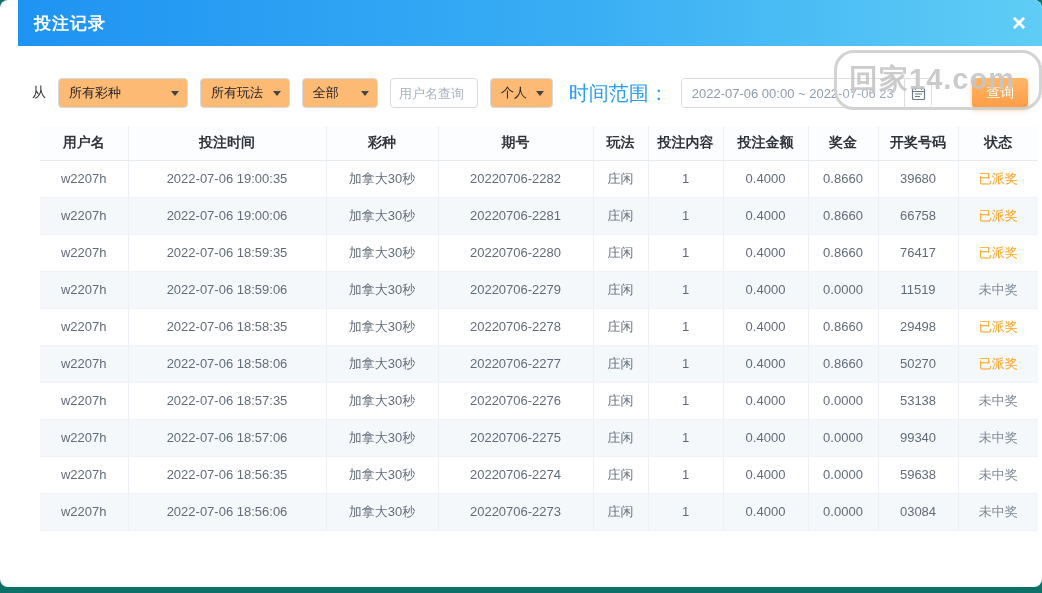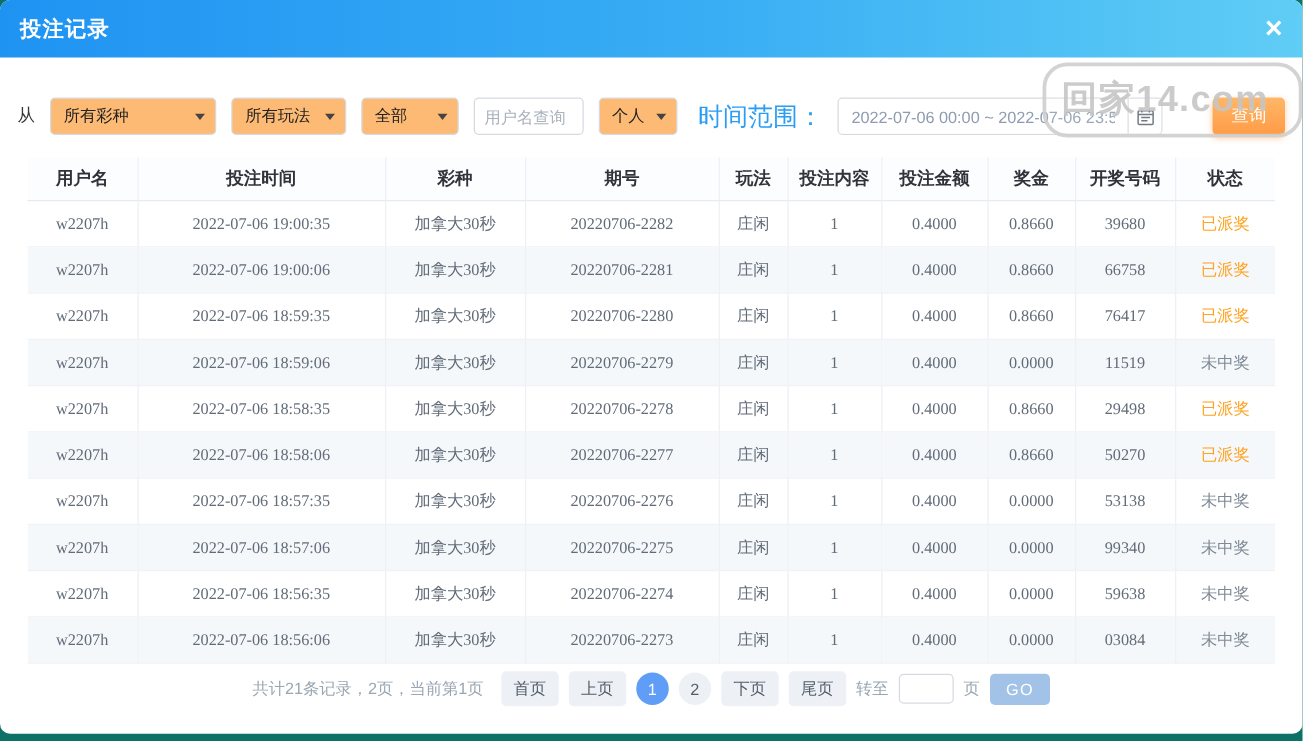--- a/index.html
+++ b/index.html
@@ -4,21 +4,21 @@
 <style>
   * { box-sizing: border-box; margin: 0; padding: 0; }
   html,body { width:1042px; height:593px; overflow:hidden; }
   body {
     background:#0d7168;
     font-family:"Liberation Sans","DejaVu Sans",sans-serif;
     position:relative;
   }
   .modal {
     position:absolute; top:0; left:0; width:1042px; height:587px;
-    background:#ffffff; border-radius:8px; overflow:hidden;
+    background:#ffffff; border-radius:8px; overflow:hidden;padding-left:18px;
   }
   
   .modal-header {
     height:46px;
     background:linear-gradient(90deg,#1f93f2 0%,#39aef4 55%,#5fcdf5 100%);
     display:flex; align-items:center; justify-content:space-between;
     padding:0 16px;
   }
   .modal-title { color:#fff; font-size:17px; font-weight:bold; letter-spacing:1px; }
   .modal-close { color:#fff; font-size:24px; font-weight:bold; cursor:pointer; line-height:1; }
@@ -64,21 +64,21 @@
     display:flex; align-items:center; justify-content:center; cursor:pointer;
   }
   .query-btn {
     margin-left:28px; width:58px; height:30px; border:none; border-radius:4px;
     background:linear-gradient(#ffac50,#ff8c2a); color:#fff; font-size:14px;
     cursor:pointer; box-shadow:0 2px 5px rgba(255,140,42,.45);
     font-family:"Liberation Sans","DejaVu Sans",sans-serif;
   }
   
   .table-wrap { margin:18px 22px 0 22px; position:relative; z-index:1; }
-  table { width:100%; border-collapse:collapse; table-layout:fixed;font-family:Liberation Serif, serif; }
+  table { width:100%; border-collapse:collapse; table-layout:fixed; }
   th, td { text-align:center; border-right:1px solid #edf0f4; overflow:hidden; white-space:nowrap; }
   th:last-child, td:last-child { border-right:none; }
   thead th {
     height:34px; font-size:14px; font-weight:bold; color:#30333a;
     background:#fcfdfe; border-bottom:1px solid #e7ebef;
   }
   tbody td { height:37px; font-size:13px; color:#626c78; border-bottom:1px solid #f0f2f5; }
   tbody tr:nth-child(even) td { background:#f5f8fb; }
   th:nth-child(1){width:88px}  th:nth-child(2){width:198px}
   th:nth-child(3){width:112px} th:nth-child(4){width:155px}
@@ -314,33 +314,18 @@
             <td>1</td>
             <td>0.4000</td>
             <td>0.0000</td>
             <td>03084</td>
             <td class="status-lost">未中奖</td>
           </tr>
         </tbody>
     </table>
   </div>
 
-  <div class="pagination">
-    <span class="page-summary">共计21条记录，2页，当前第1页</span>
-    <span class="page-btn">首页</span>
-    <span class="page-btn">上页</span>
-    <span style="display:flex;gap:8px;">
-        <span class="page-num active">1</span>
-        <span class="page-num">2</span>
-      </span>
-    <span class="page-btn">下页</span>
-    <span class="page-btn">尾页</span>
-    <span class="goto-label">转至</span>
-    <input class="goto-input" type="text" style="">
-    <span class="page-unit">页</span>
-    <button class="go-btn">GO</button>
-  </div>
 
   <div class="watermark">
     <div class="wm-box">回家14.com</div>
   </div>
 
 </div>
 
 </body></html>

